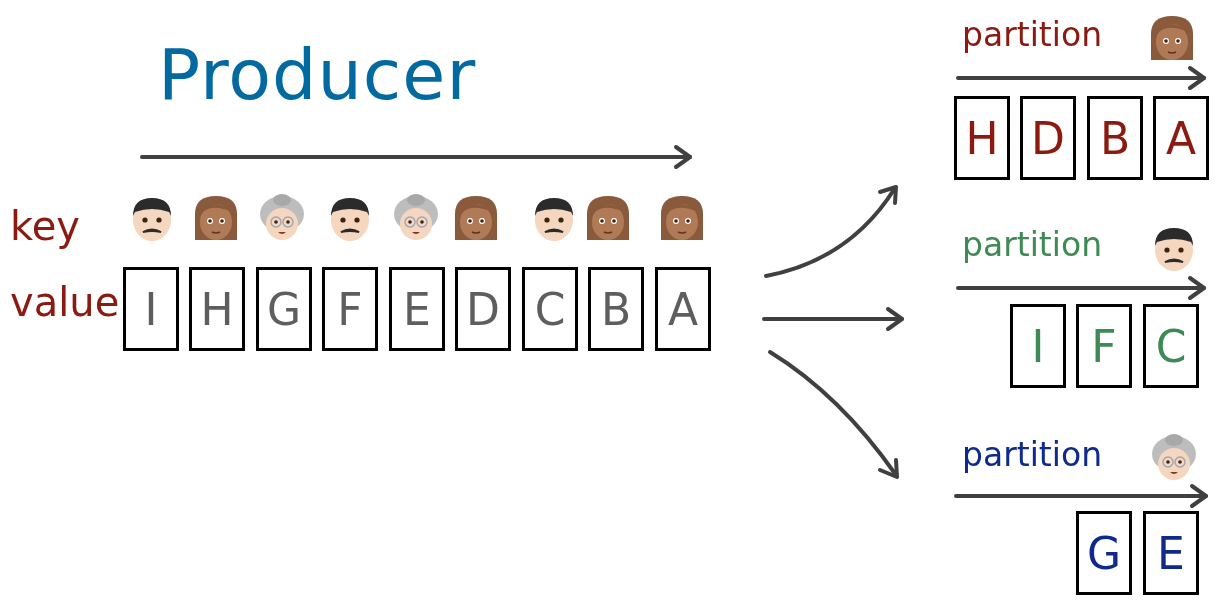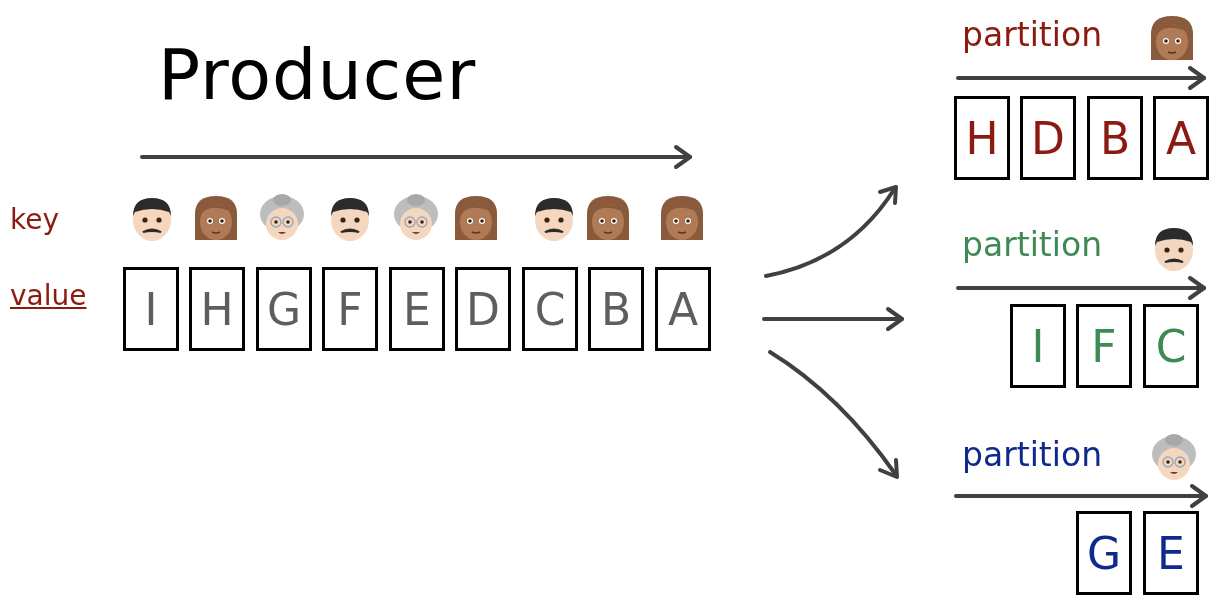--- a/index.html
+++ b/index.html
@@ -1,20 +1,20 @@
 <!DOCTYPE html>
 <html><head>
 <meta charset="utf-8">
 <style>
   html, body { margin: 0; padding: 0; background: #ffffff; }
   body { width: 1222px; height: 606px; position: relative; overflow: hidden;
          font-family: "DejaVu Sans", sans-serif; }
   .abs { position: absolute; }
-  .title { left: 158px; top: 40px; font-size: 70px; color: #000000; letter-spacing: 1px; line-height: 1; }
-  .label-red { color: #8b1a10; font-size: 28px; line-height: 1; }
+  .title { left: 158px; top: 40px; font-size: 70px; color: #0369a1; letter-spacing: 1px; line-height: 1; }
+  .label-red { color: #8b1a10; font-size: 40px; line-height: 1; }
   .box { position: absolute; border: 3px solid #000; box-sizing: border-box; width: 56px; height: 84px;
          display: flex; align-items: center; justify-content: center; font-size: 44px; }
   .box.grey { color: #5e5e5e; }
   .box.red { color: #8b1a10; }
   .box.green { color: #3e8a54; }
   .box.blue { color: #0f2a8c; }
   .emoji { position: absolute; width: 52px; height: 52px; }
   .plabel { font-size: 33px; line-height: 1; }
   .plabel.red { color: #8b1a10; }
   .plabel.green { color: #3e8a54; }
@@ -76,21 +76,21 @@
     <line x1="958" y1="78" x2="1204" y2="78"></line>
     <polyline points="1190,68 1204,78 1190,88"></polyline>
     <line x1="958" y1="288" x2="1204" y2="288"></line>
     <polyline points="1190,278 1204,288 1190,298"></polyline>
     <line x1="956" y1="496" x2="1206" y2="496"></line>
     <polyline points="1192,486 1206,496 1192,506"></polyline>
   </g>
 </svg>
 
 <div class="abs label-red" style="left:10px; top:206px;">key</div>
-<div class="abs label-red" style="left:10px; top:282px;text-decoration:underline;">value</div>
+<div class="abs label-red" style="left:10px; top:282px;">value</div>
 
 <svg class="emoji" style="left:126px; top:192px;">
     <use href="#man"></use>
   </svg>
 <svg class="emoji" style="left:190px; top:192px;">
     <use href="#woman"></use>
   </svg>
 <svg class="emoji" style="left:256px; top:192px;">
     <use href="#old-woman"></use>
   </svg>

